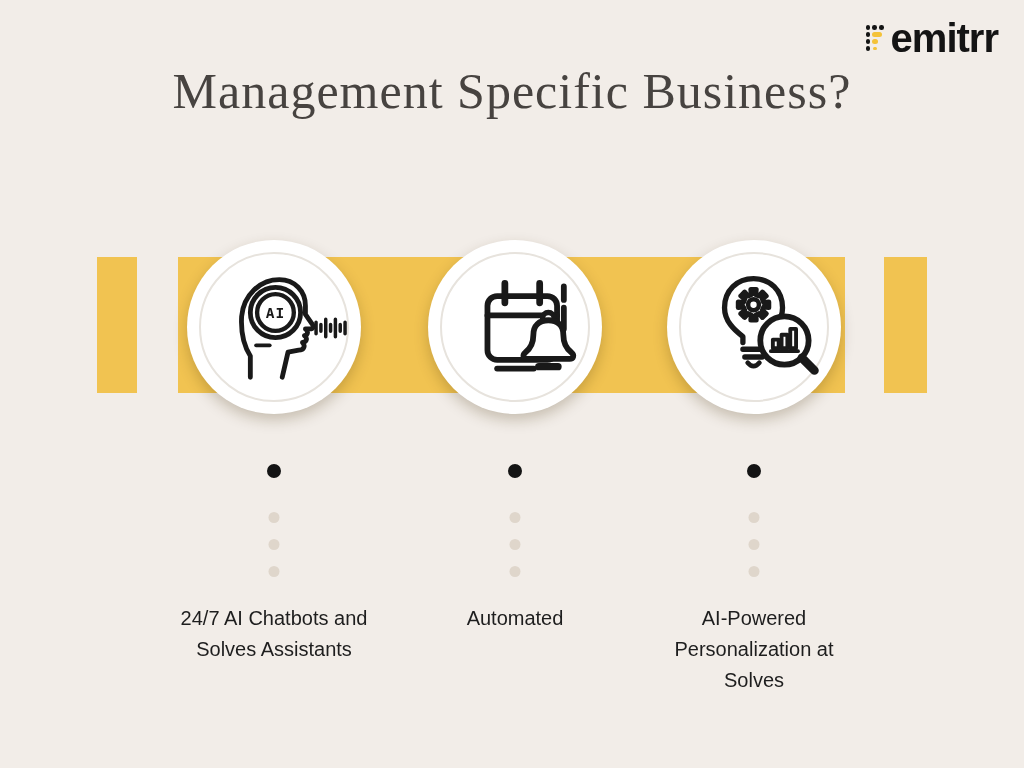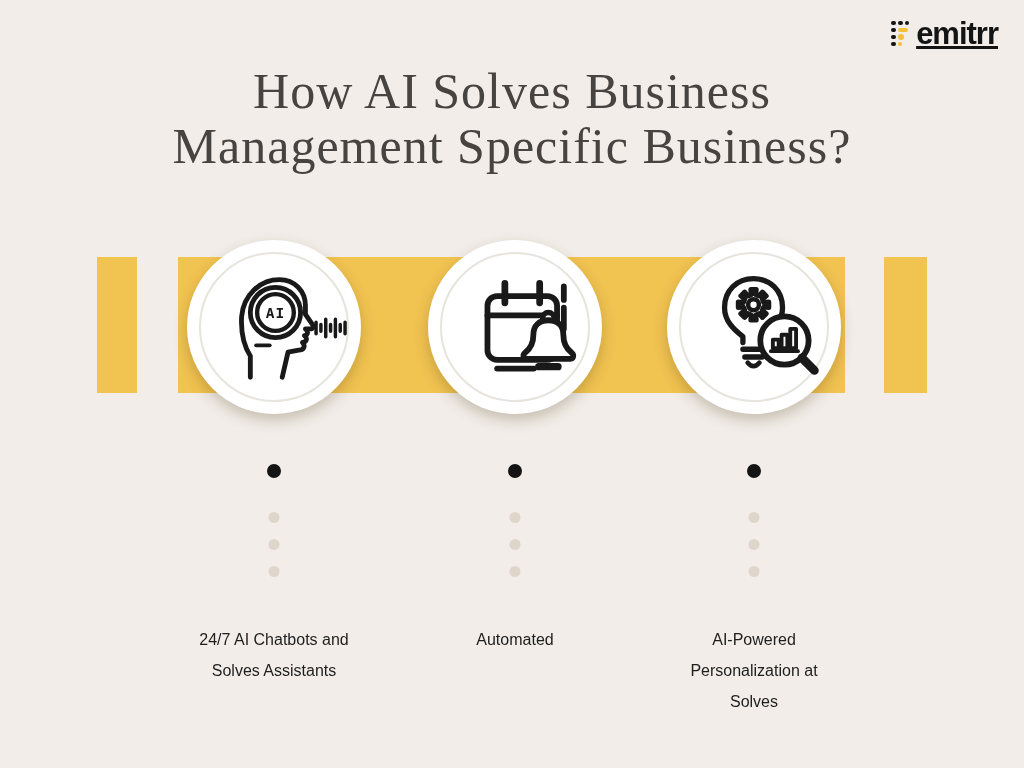--- a/index.html
+++ b/index.html
@@ -13,21 +13,21 @@
 
   
   .logo{position:absolute;top:18px;right:26px;display:flex;align-items:center;gap:7px;}
   .logo-mark{display:flex;flex-direction:column;gap:2px;}
   .lrow{display:flex;gap:2px;align-items:center;height:5px;}
   .ld{width:4.6px;height:4.6px;border-radius:50%;background:var(--logo-black);}
   .ld.y{background:var(--logo-yellow);}
   .lpill{width:10px;height:4.6px;border-radius:3px;background:var(--logo-yellow);}
   .ld.big{width:5.6px;height:5.6px;}
   .ld.sm{width:3.6px;height:3.6px;margin-left:0.5px;}
-  .logo-text{font-size:31px;font-weight:700;letter-spacing:-1px;color:var(--logo-black);line-height:1;text-decoration:underline;}
+  .logo-text{font-size:40px;font-weight:700;letter-spacing:-1px;color:var(--logo-black);line-height:1;}
 
   
   .title{position:absolute;top:64px;left:0;width:100%;text-align:center;
     font-family:"Liberation Serif","DejaVu Serif",serif;font-weight:400;
     color:var(--title-ink);font-size:50px;line-height:55px;letter-spacing:1px;}
   .title span{display:block;}
 
   
   .band{position:absolute;left:178px;top:257px;width:667px;height:136px;background:var(--band-yellow);}
   .bar-left{position:absolute;left:97px;top:257px;width:40px;height:136px;background:var(--band-yellow);}
@@ -43,22 +43,22 @@
   .circle-inner{width:150px;height:150px;border-radius:50%;background:var(--circle-white);
     border:2px solid #E7E3DD;display:flex;align-items:center;justify-content:flex-end;}
   .circle-inner svg{width:116px;height:116px;display:block;}
 
   .ring{position:absolute;top:224px;left:50%;transform:translateX(-50%);
     width:12px;height:12px;border:7px solid #141414;border-radius:50%;background:#fff;}
   .dots{position:absolute;top:272px;left:50%;transform:translateX(-50%);
     display:flex;flex-direction:column;gap:16px;}
   .dot{width:11px;height:11px;border-radius:50%;background:var(--timeline-dot-beige);}
 
-  .label{position:absolute;top:384px;width:100%;text-align:center;
-    color:var(--label-ink);font-size:16px;}
+  .label{position:absolute;top:363px;width:100%;text-align:center;
+    color:var(--label-ink);font-size:20px;}
   .label div{line-height:31px;}
 
   .ink{stroke:var(--line-art);fill:none;stroke-linecap:round;stroke-linejoin:round;}
   .inkfill{stroke:var(--line-art);fill:#fff;stroke-linecap:round;stroke-linejoin:round;}
 </style>
 </head>
 <body>
 
 <div class="page">
 
@@ -79,21 +79,20 @@
         </div>
       <div class="lrow">
           <span class="ld"></span>
           <span class="ld y sm"></span>
         </div>
     </div>
     <span class="logo-text">emitrr</span>
   </div>
 
   <h1 class="title">
-    <span>How AI Solves Business</span>
     <span>Management Specific Business?</span>
   </h1>
 
   <div class="bar-left"></div>
   <div class="band"></div>
   <div class="bar-right"></div>
 
   <section class="col col1">
     <div class="circle">
       <div class="circle-inner">

